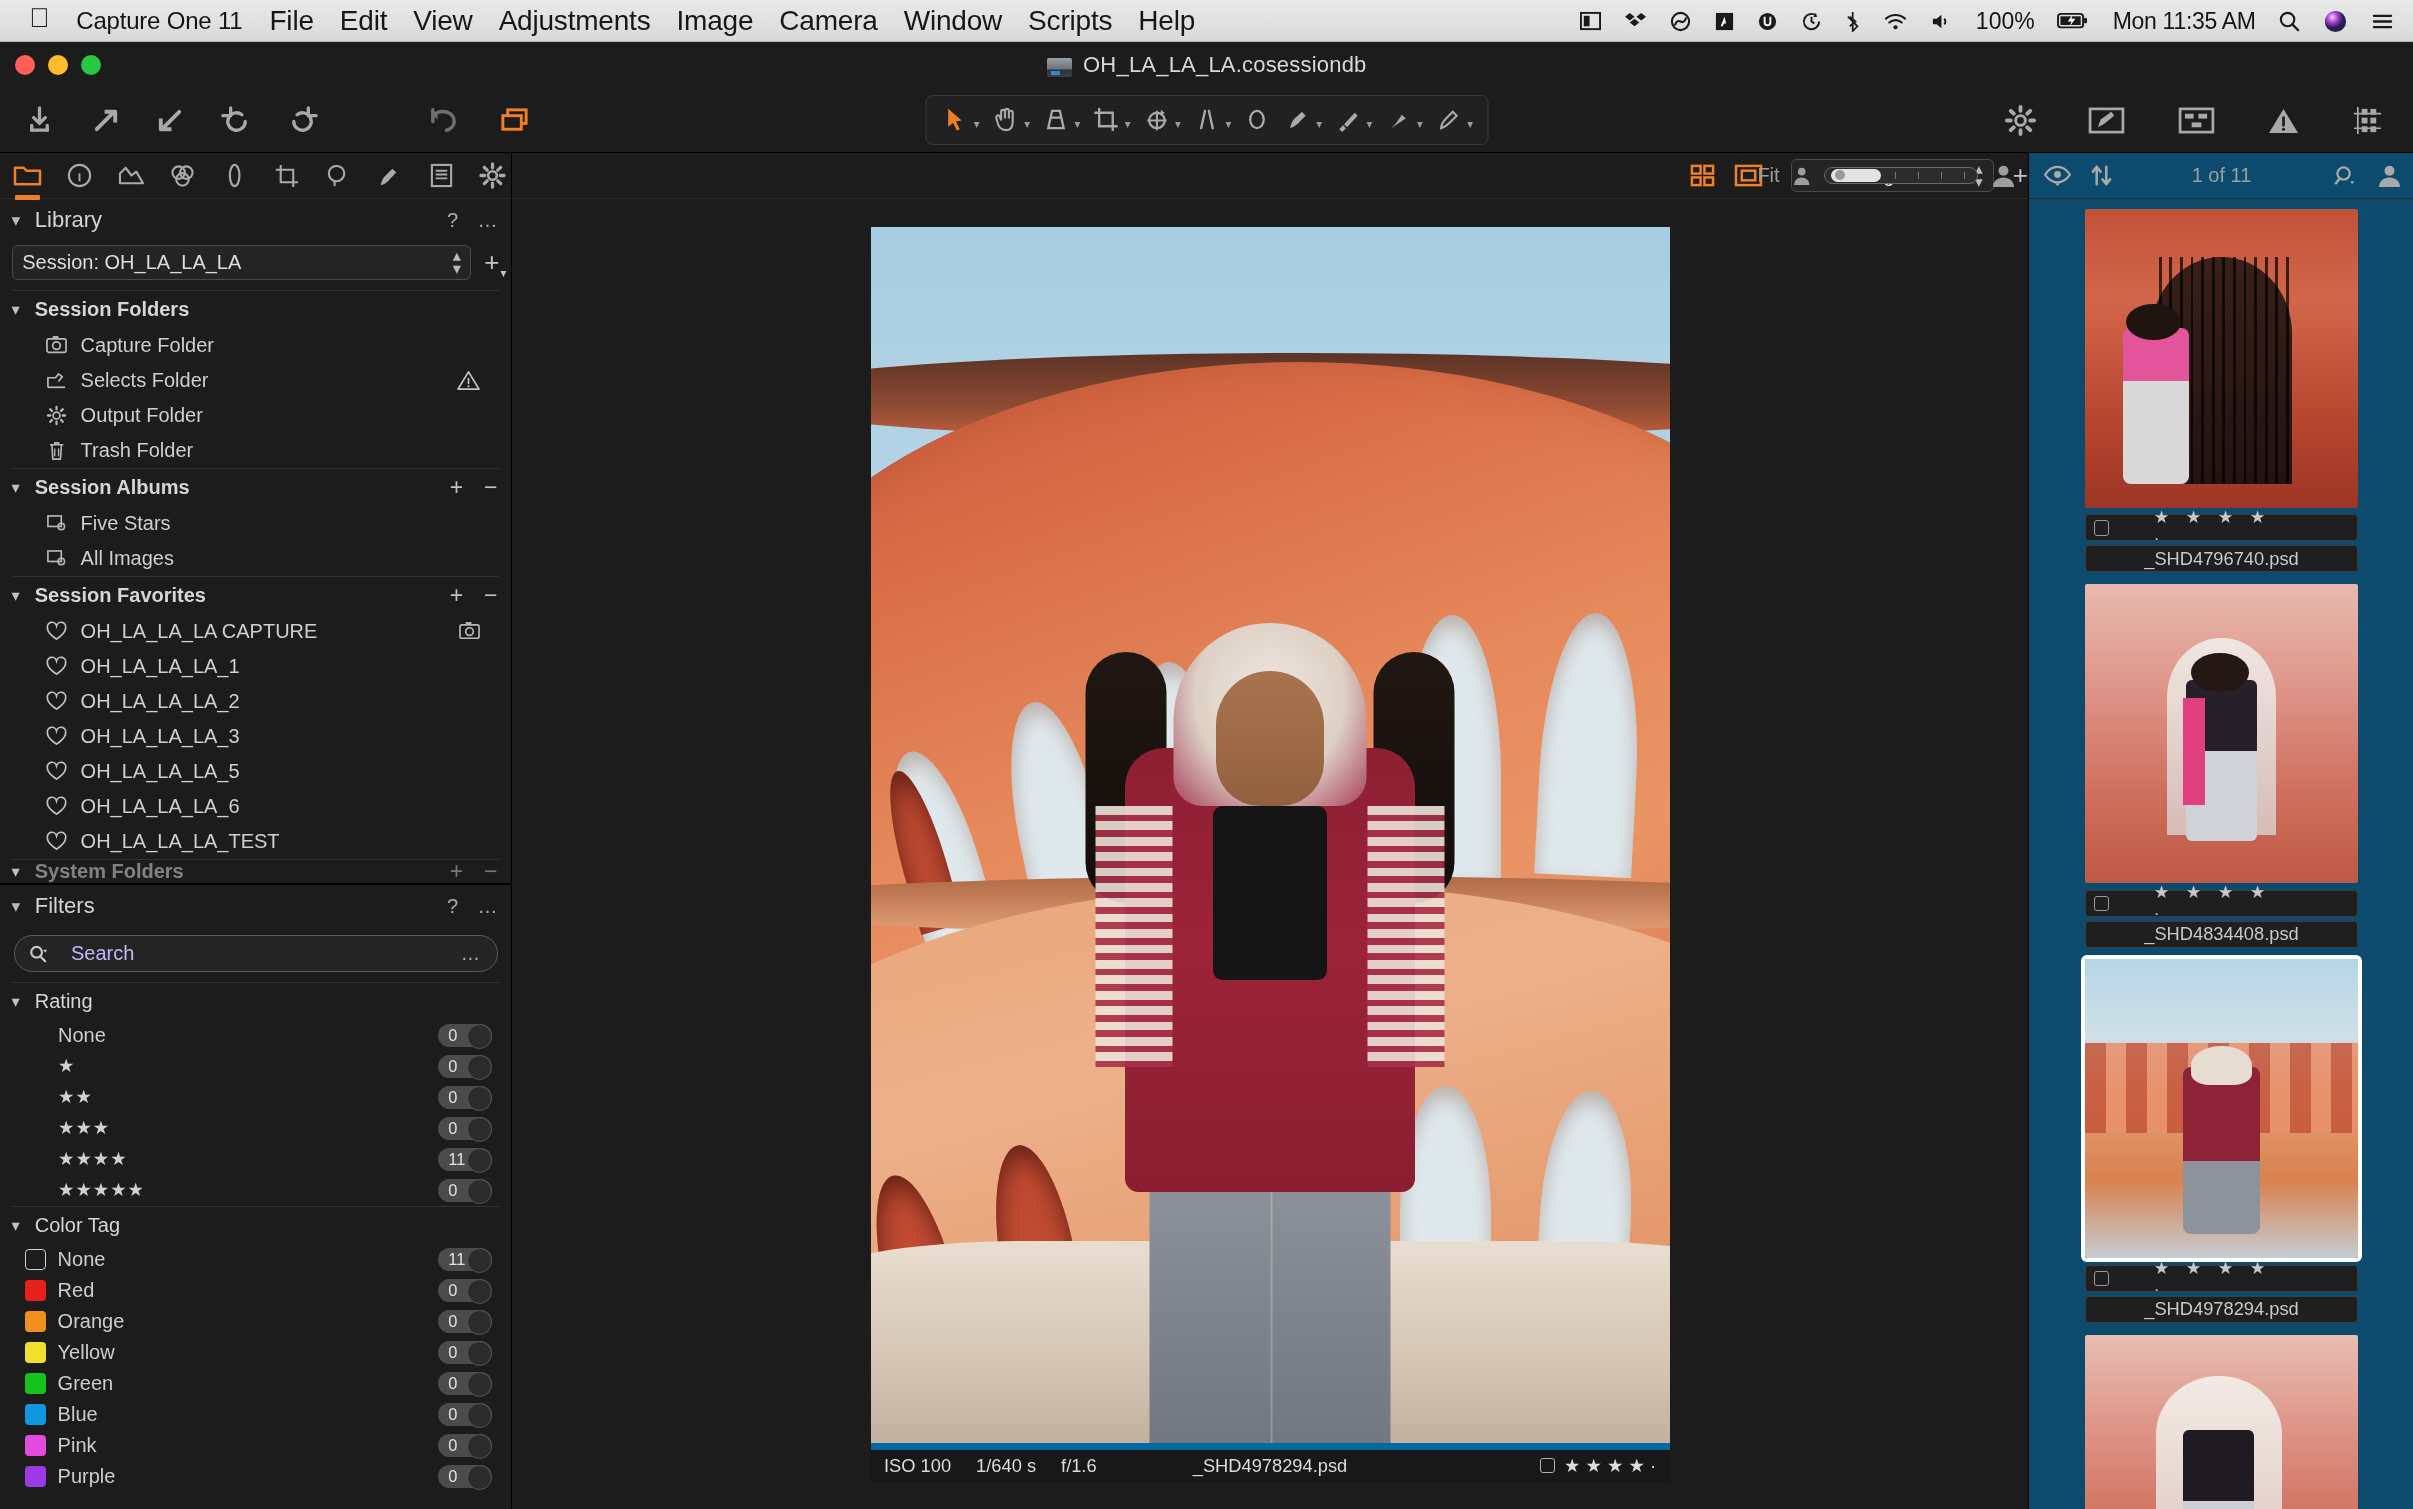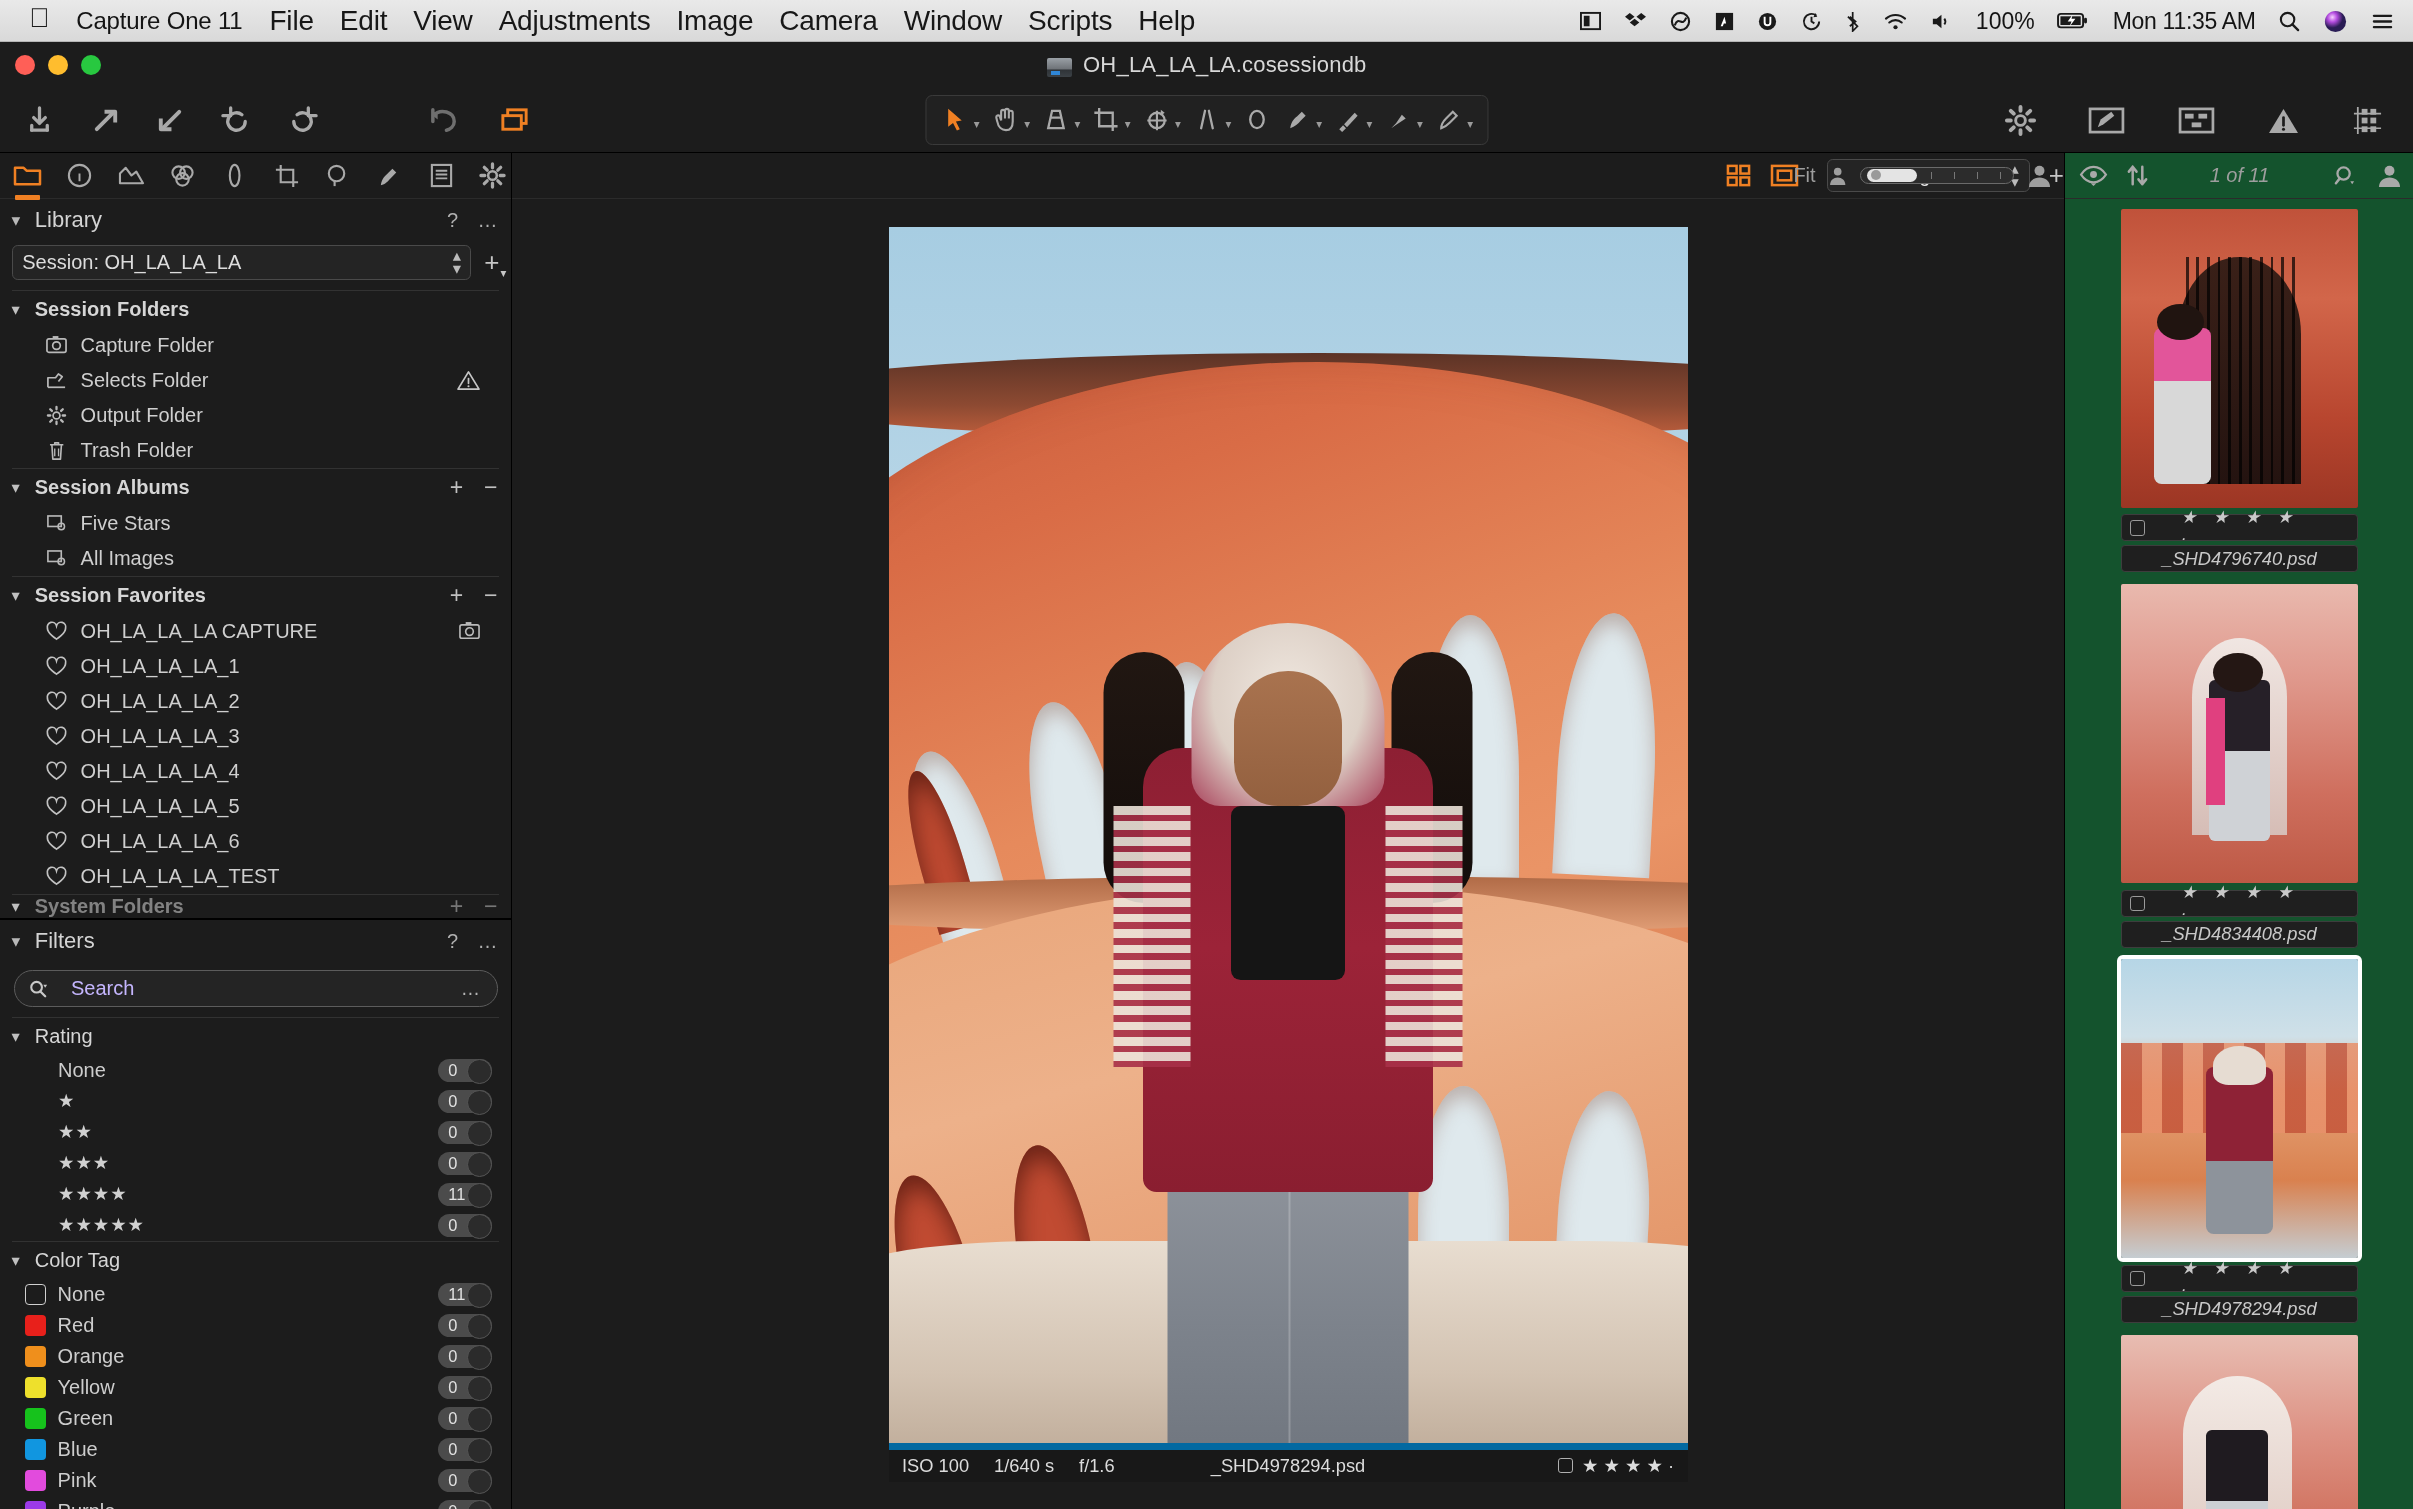--- a/index.html
+++ b/index.html
@@ -343,22 +343,22 @@
     display:flex; align-items:center; padding: 0 13.5px;
     font-size: 18.3px; color: #dcdcdc;
   }
   #info-bar .grp { display:flex; gap: 25px; }
   #info-bar .fname { position:absolute; left: 50%; transform:translateX(-50%); }
   #info-bar .rate { position:absolute; right: 13.5px; display:flex; align-items:center; gap:8.7px; }
   #info-bar .cbx { width:15.4px; height:15.4px; border:1px solid #b0b0b0; border-radius:2.9px; display:inline-block;}
 
   
   #right {
-    width: 350px; height: 1356px; background: #14532d;
-    border-left: 1px solid #000; position: relative; font-style: italic;
+    width: 386px; height: 1356px; background: #0c4a6e;
+    border-left: 1px solid #000; position: relative;
   }
   #right-hdr {
     height: 46px; display:flex; align-items:center;
     border-bottom: 1px solid #2b2b2b; padding: 0 13.5px;
     position:relative;
   }
   #right-hdr .cnt { position:absolute; left:50%; transform:translateX(-50%); font-size:20px; color:#9e9e9e; }
   #right-hdr .lgrp { display:flex; gap:17.4px; align-items:center;}
   #right-hdr .rgrp { position:absolute; right:13.5px; display:flex; gap:19.3px; align-items:center;}
 
@@ -915,28 +915,20 @@
             </svg>
           </span>
         <span>OH_LA_LA_LA_3</span>
       </div>
       <div class="tree-row">
         <span class="ic">
             <svg width="23" height="21" viewBox="0 0 24 22">
               <path d="M12 19S2.5 13 2.5 7.5A4.6 4.6 0 0 1 12 5a4.6 4.6 0 0 1 9.5 2.5C21.5 13 12 19 12 19z" fill="none" stroke="#c2c2c2" stroke-width="1.8"></path>
             </svg>
           </span>
-        <span>OH_LA_LA_LA_4</span>
-      </div>
-      <div class="tree-row">
-        <span class="ic">
-            <svg width="23" height="21" viewBox="0 0 24 22">
-              <path d="M12 19S2.5 13 2.5 7.5A4.6 4.6 0 0 1 12 5a4.6 4.6 0 0 1 9.5 2.5C21.5 13 12 19 12 19z" fill="none" stroke="#c2c2c2" stroke-width="1.8"></path>
-            </svg>
-          </span>
         <span>OH_LA_LA_LA_5</span>
       </div>
       <div class="tree-row">
         <span class="ic">
             <svg width="23" height="21" viewBox="0 0 24 22">
               <path d="M12 19S2.5 13 2.5 7.5A4.6 4.6 0 0 1 12 5a4.6 4.6 0 0 1 9.5 2.5C21.5 13 12 19 12 19z" fill="none" stroke="#c2c2c2" stroke-width="1.8"></path>
             </svg>
           </span>
         <span>OH_LA_LA_LA_6</span>
       </div>

